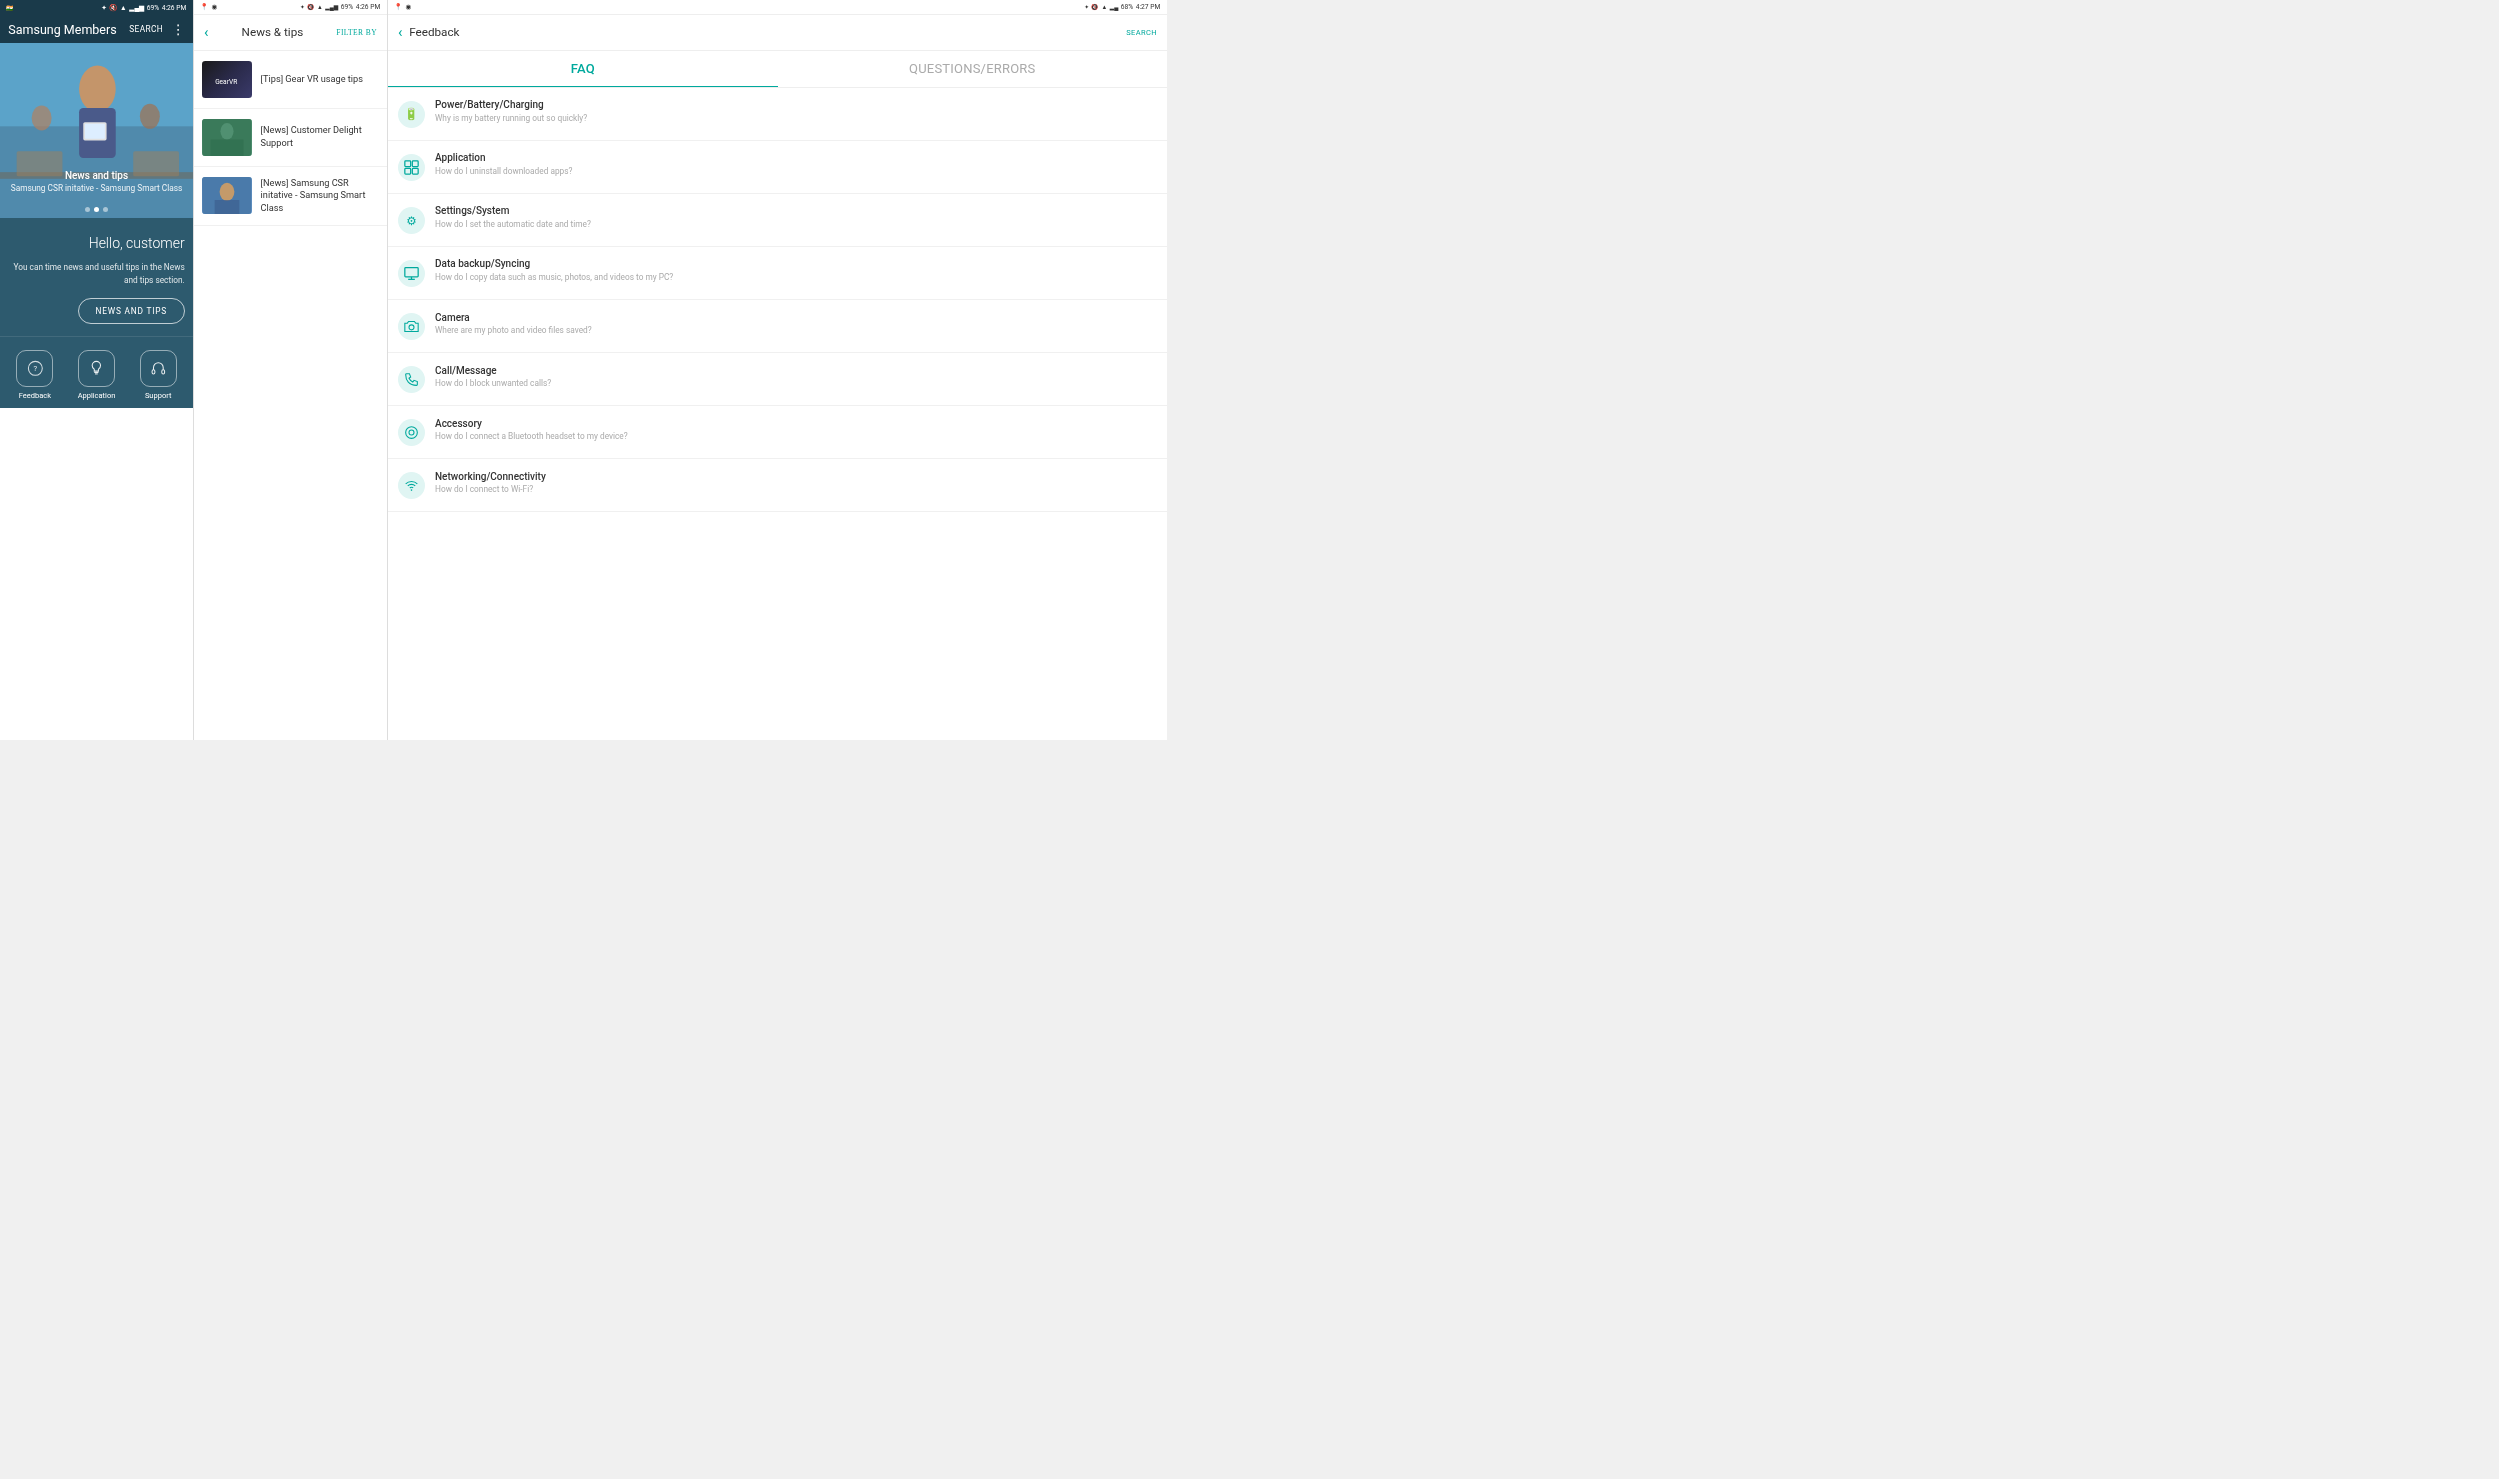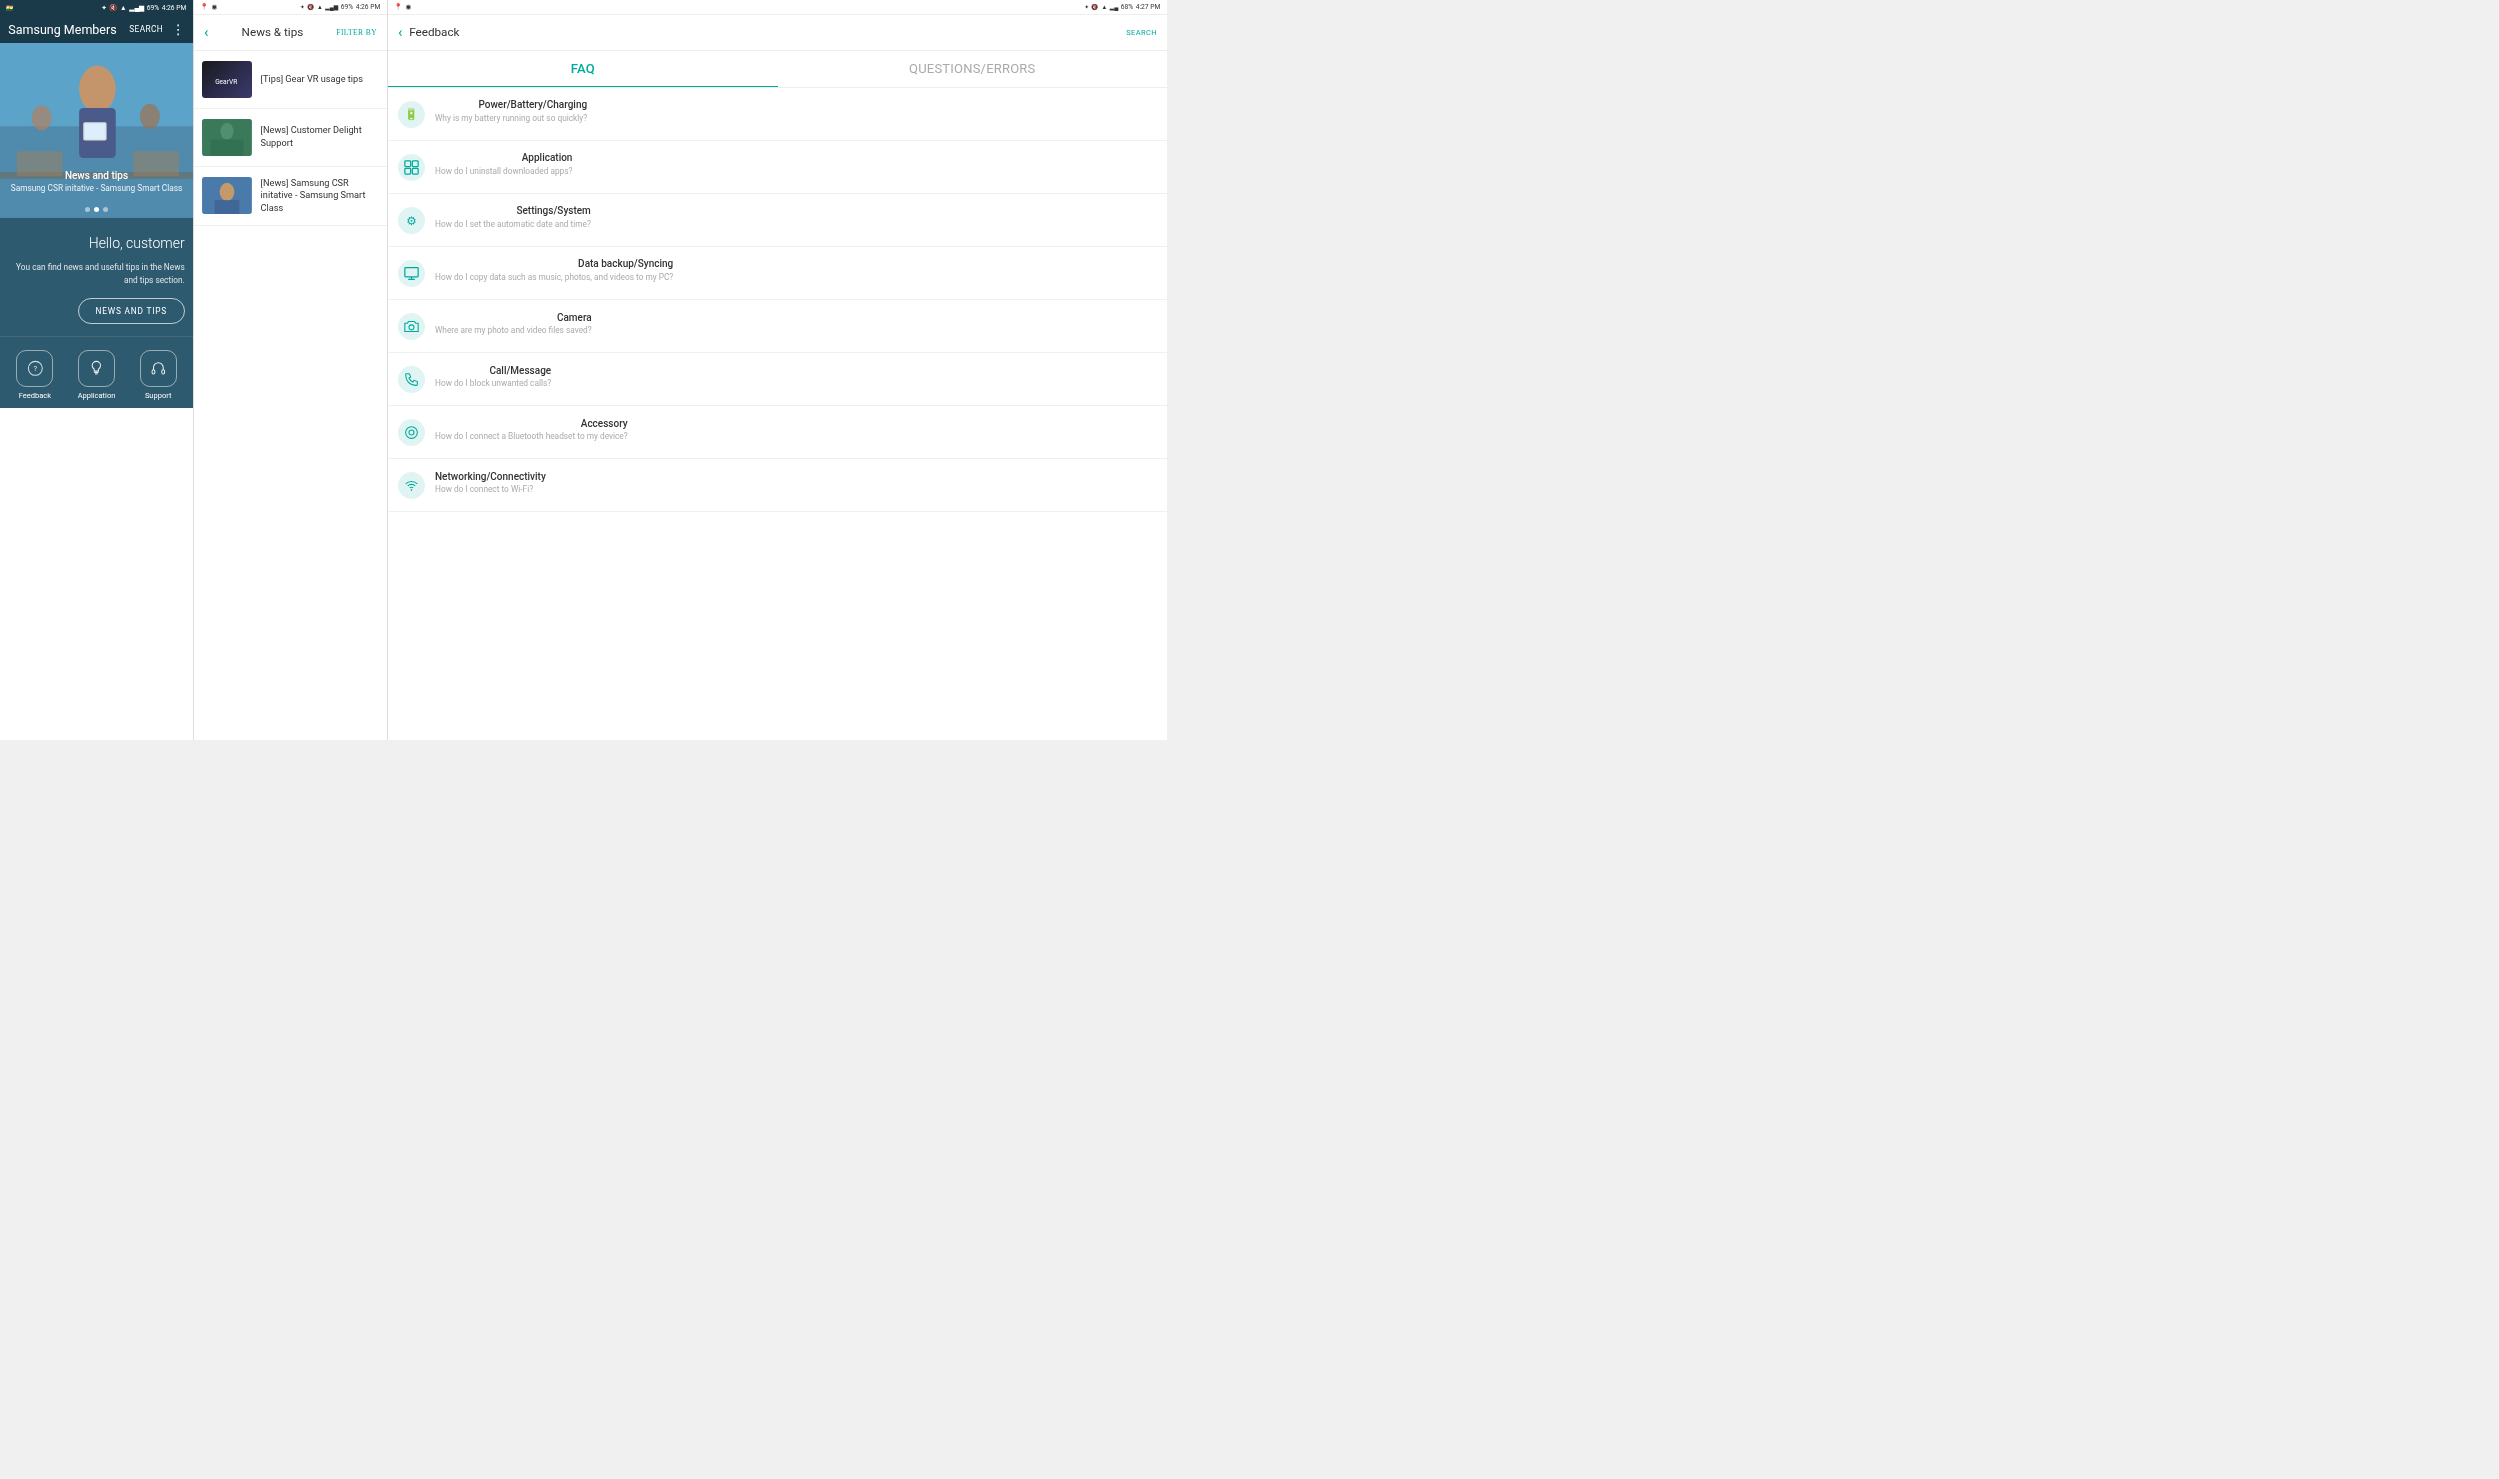--- a/index.html
+++ b/index.html
@@ -335,21 +335,20 @@
     .faq-icon {
       font-size: 11.7px;
       color: #00a99d;
     }
     .faq-content {}
     .faq-title {
       font-size: 10px;
       color: #333;
       font-weight: 500;
       margin-bottom: 2.5px;
-      text-align: right;
     }
     .faq-subtitle {
       font-size: 8.3px;
       color: #aaa;
       line-height: 1.3;
     }
 
     
     .news-list::-webkit-scrollbar,
     .faq-list::-webkit-scrollbar { width: 0; }
@@ -408,21 +407,21 @@
     </div>
     <div class="hero-dots">
       <div class="hero-dot"></div>
       <div class="hero-dot active"></div>
       <div class="hero-dot"></div>
     </div>
   </div>
 
   <div class="p1-greeting-section">
     <div class="p1-greeting">Hello, customer</div>
-    <div class="p1-desc">You can find news and useful tips in the News and tips section.</div>
+    <div class="p1-desc">You can time news and useful tips in the News and tips section.</div>
     <div class="p1-news-btn">NEWS AND TIPS</div>
   </div>
 
   <div class="p1-bottom-icons">
     <div class="bottom-icon-item">
       <div class="bottom-icon-circle">
         <svg class="icon-svg" viewBox="0 0 24 24">
           <circle cx="12" cy="12" r="10" stroke="rgba(255,255,255,0.8)" stroke-width="1.5" fill="none"></circle>
           <text x="12" y="16" text-anchor="middle" fill="rgba(255,255,255,0.9)" font-size="11" stroke="none">?</text>
         </svg>

